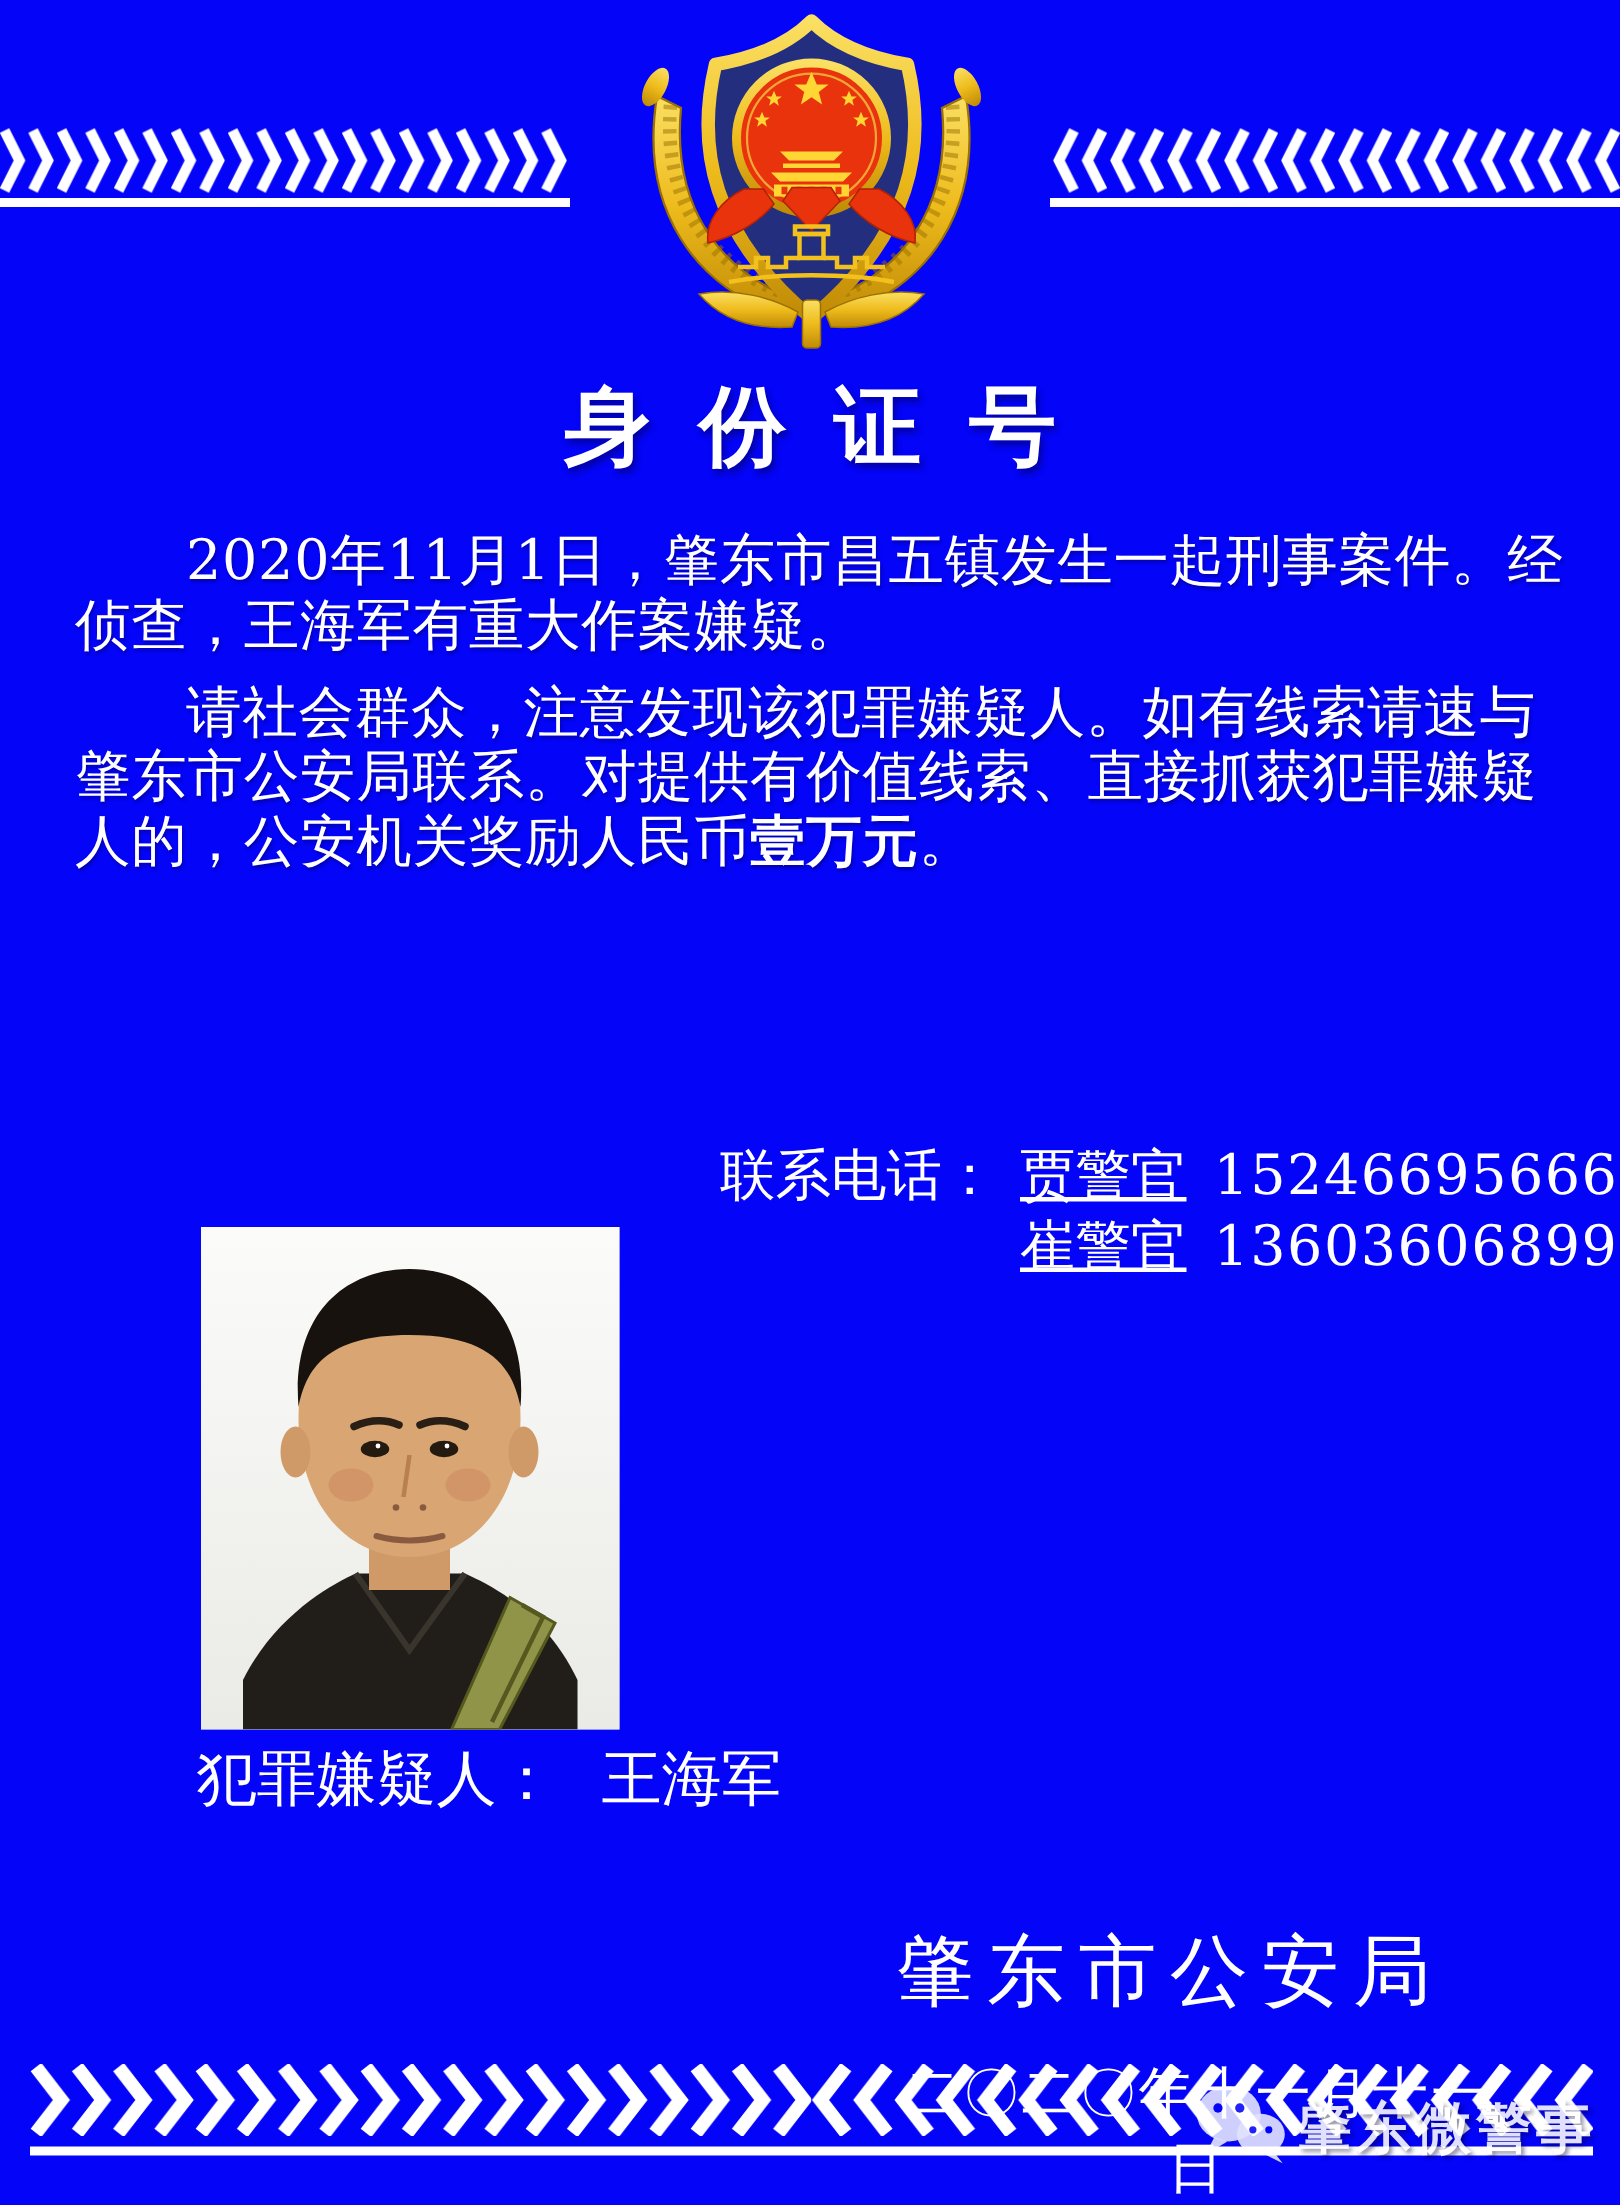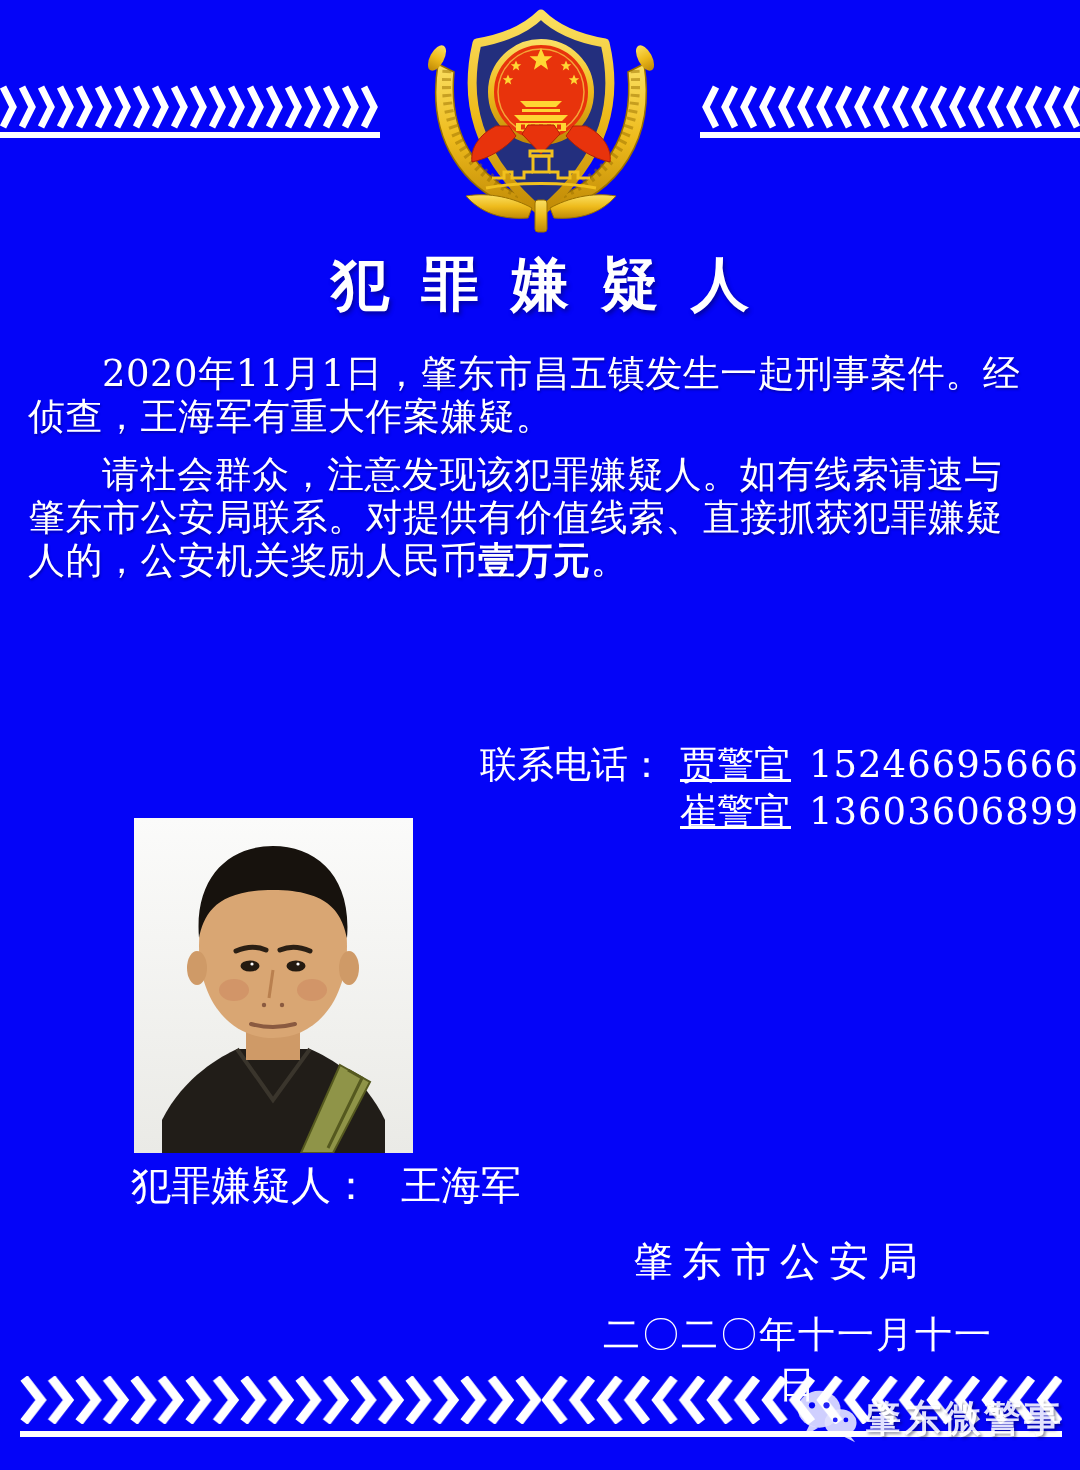--- a/index.html
+++ b/index.html
@@ -14,41 +14,41 @@
   .line-tl{left:0;top:132px;width:380px;}
   .line-tr{left:700px;top:132px;width:380px;}
   .line-bottom{left:20px;top:1431px;width:1042px;}
   
   .title{
     left:0;top:246px;width:100%;text-align:center;
     font-size:58px;font-weight:bold;letter-spacing:32px;padding-left:32px;
     box-sizing:border-box;text-shadow:2px 3px 4px rgba(0,0,60,.45);
   }
   
-  .body-text{left:28px;top:352px;width:1004px;}
+  .body-text{left:50px;top:352px;width:1004px;}
   .body-text p{
     margin:0 0 15px 0;font-size:37px;line-height:43px;
     text-indent:74px;letter-spacing:.5px;text-shadow:1px 2px 2px rgba(0,0,60,.35);
   }
   .reward-bold{font-weight:bold;}
   
-  .contact{left:480px;top:741px;font-size:37px;line-height:47px;white-space:nowrap;}
+  .contact{left:480px;top:760px;font-size:37px;line-height:47px;white-space:nowrap;}
   .contact-row{display:flex;}
   .contact-label{display:inline-block;width:200px;}
   .officer-name{display:inline-block;text-decoration:underline;}
   .officer-phone{display:inline-block;margin-left:18px;letter-spacing:1px;text-align:right;}
   
   .photo{left:134px;top:818px;width:279px;height:335px;background:#f6f6f4;}
   .photo svg{display:block;}
   
   .caption{left:131px;top:1158px;font-size:40px;white-space:nowrap;}
   .caption-name{margin-left:30px;}
   
   .signature{left:560px;top:1234px;width:440px;text-align:center;}
-  .agency{font-size:40px;letter-spacing:9px;}
+  .agency{font-size:52px;letter-spacing:9px;margin-top:46px;}
   .issue-date{font-size:37px;margin-top:21px;letter-spacing:2px;margin-left:36px;}
   
   .watermark{right:16px;top:1388px;display:flex;align-items:flex-end;gap:6px;opacity:.88;}
   .watermark-text{
     font-size:37px;font-weight:bold;letter-spacing:3px;color:#ffffff;
     text-shadow:2px 2px 3px rgba(0,0,50,.5);white-space:nowrap;
   }
 </style>
 </head>
 <body>
@@ -127,21 +127,21 @@
       <rect x="126" y="145" width="22" height="5"></rect>
       <path d="M88,172 L100,172 L100,166 L108,166 L108,172 L120,172 L120,166 L129,166 M145,166 L154,166 L154,172 L166,172 L166,166 L174,166 L174,172 L186,172"></path>
       <path d="M82,182 C112,176 162,176 192,182"></path>
     </g>
 
     <path d="M124,212 C96,214 76,206 62,190 C86,186 110,192 128,202 Z" fill="url(#gold)" stroke="#9a7000"></path>
     <path d="M150,212 C178,214 198,206 212,190 C188,186 164,192 146,202 Z" fill="url(#gold)" stroke="#9a7000"></path>
     <rect x="131" y="194" width="12" height="32" rx="3" fill="url(#gold)" stroke="#9a7000"></rect>
   </svg>
 
-  <div class="abs title">犯罪嫌疑人</div>
+  <div class="abs title">身份证号</div>
 
   <div class="abs body-text">
     <p>2020年11月1日，肇东市昌五镇发生一起刑事案件。经侦查，王海军有重大作案嫌疑。</p>
     <p><span>请社会群众，注意发现该犯罪嫌疑人。如有线索请速与肇东市公安局联系。对提供有价值线索、直接抓获犯罪嫌疑人的，公安机关奖励人民币</span><span class="reward-bold">壹万元</span><span>。</span></p>
   </div>
 
   <div class="abs contact">
     <div class="contact-row">
       <span class="contact-label">联系电话：</span>
       <span class="officer-name">贾警官</span>

